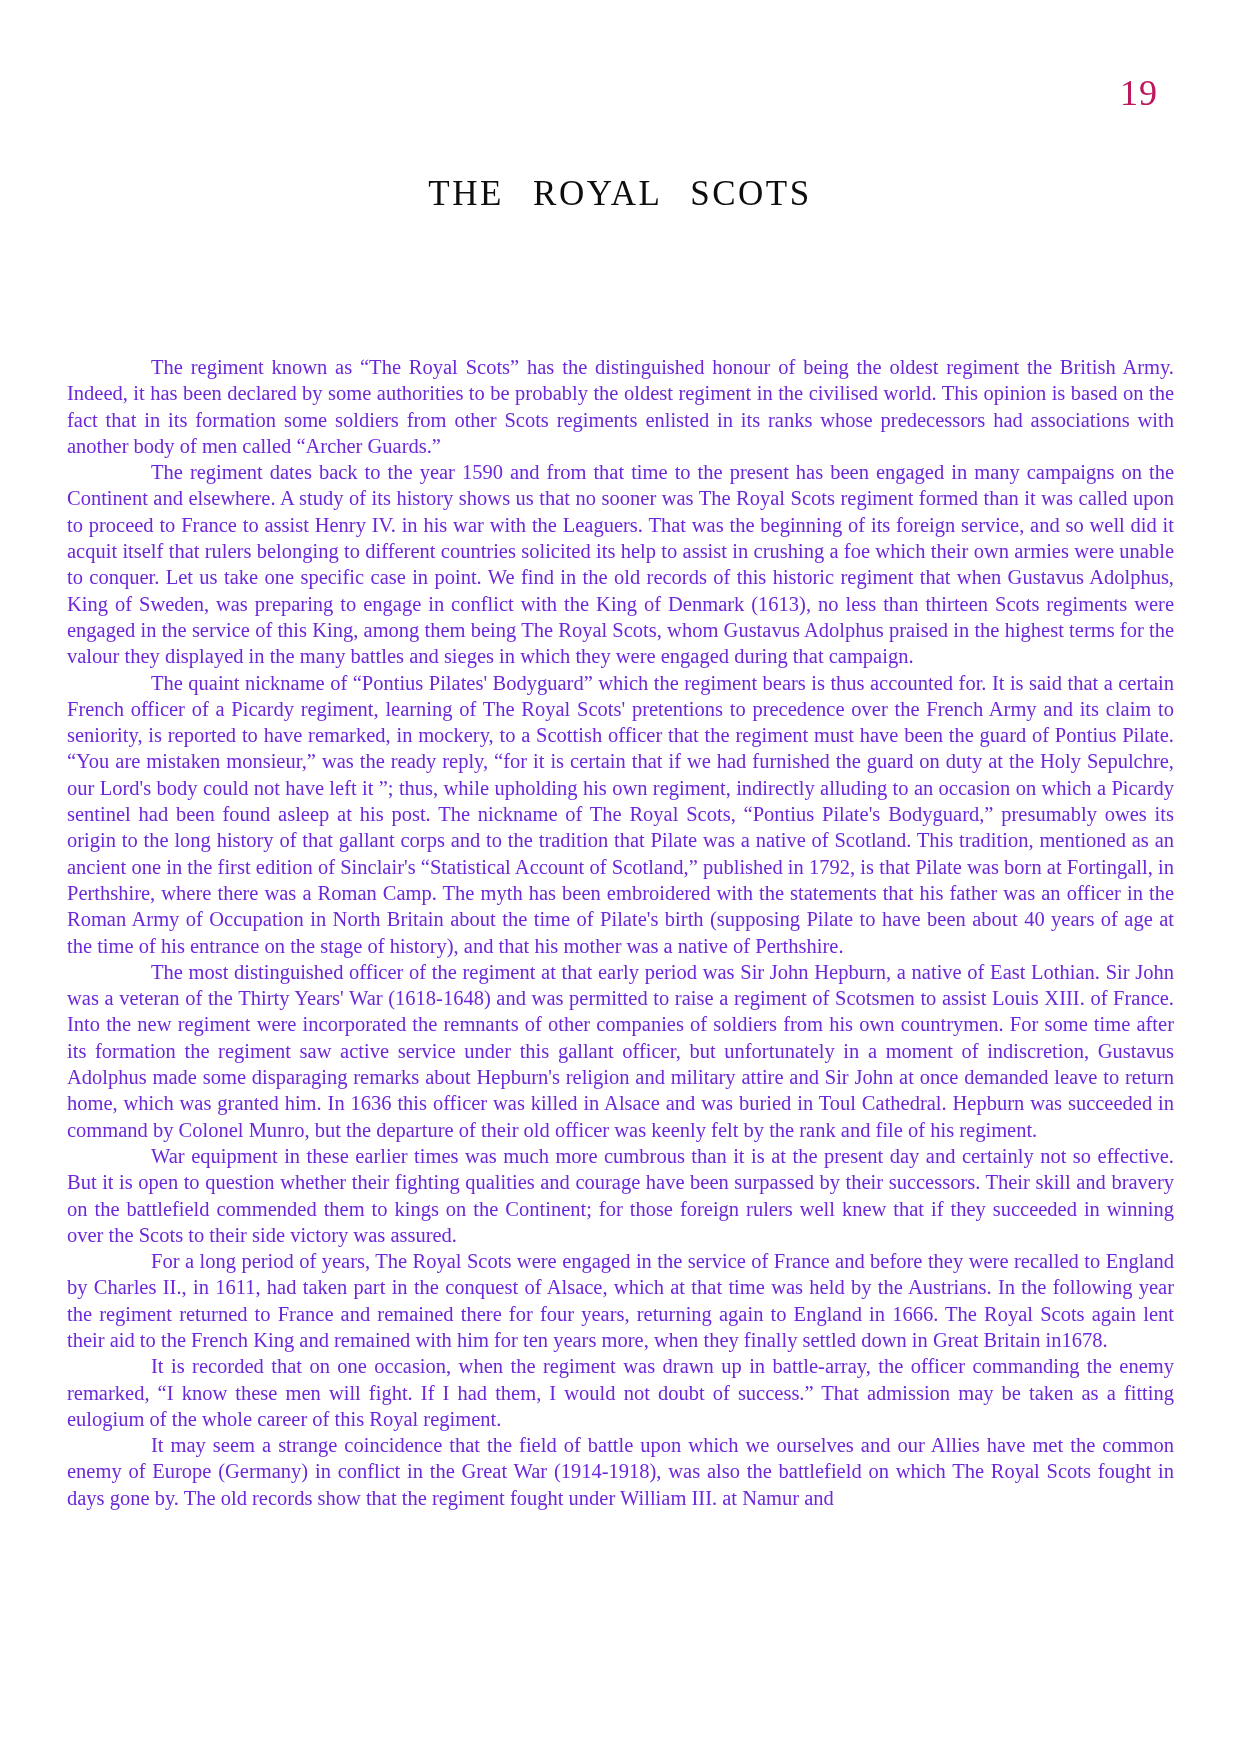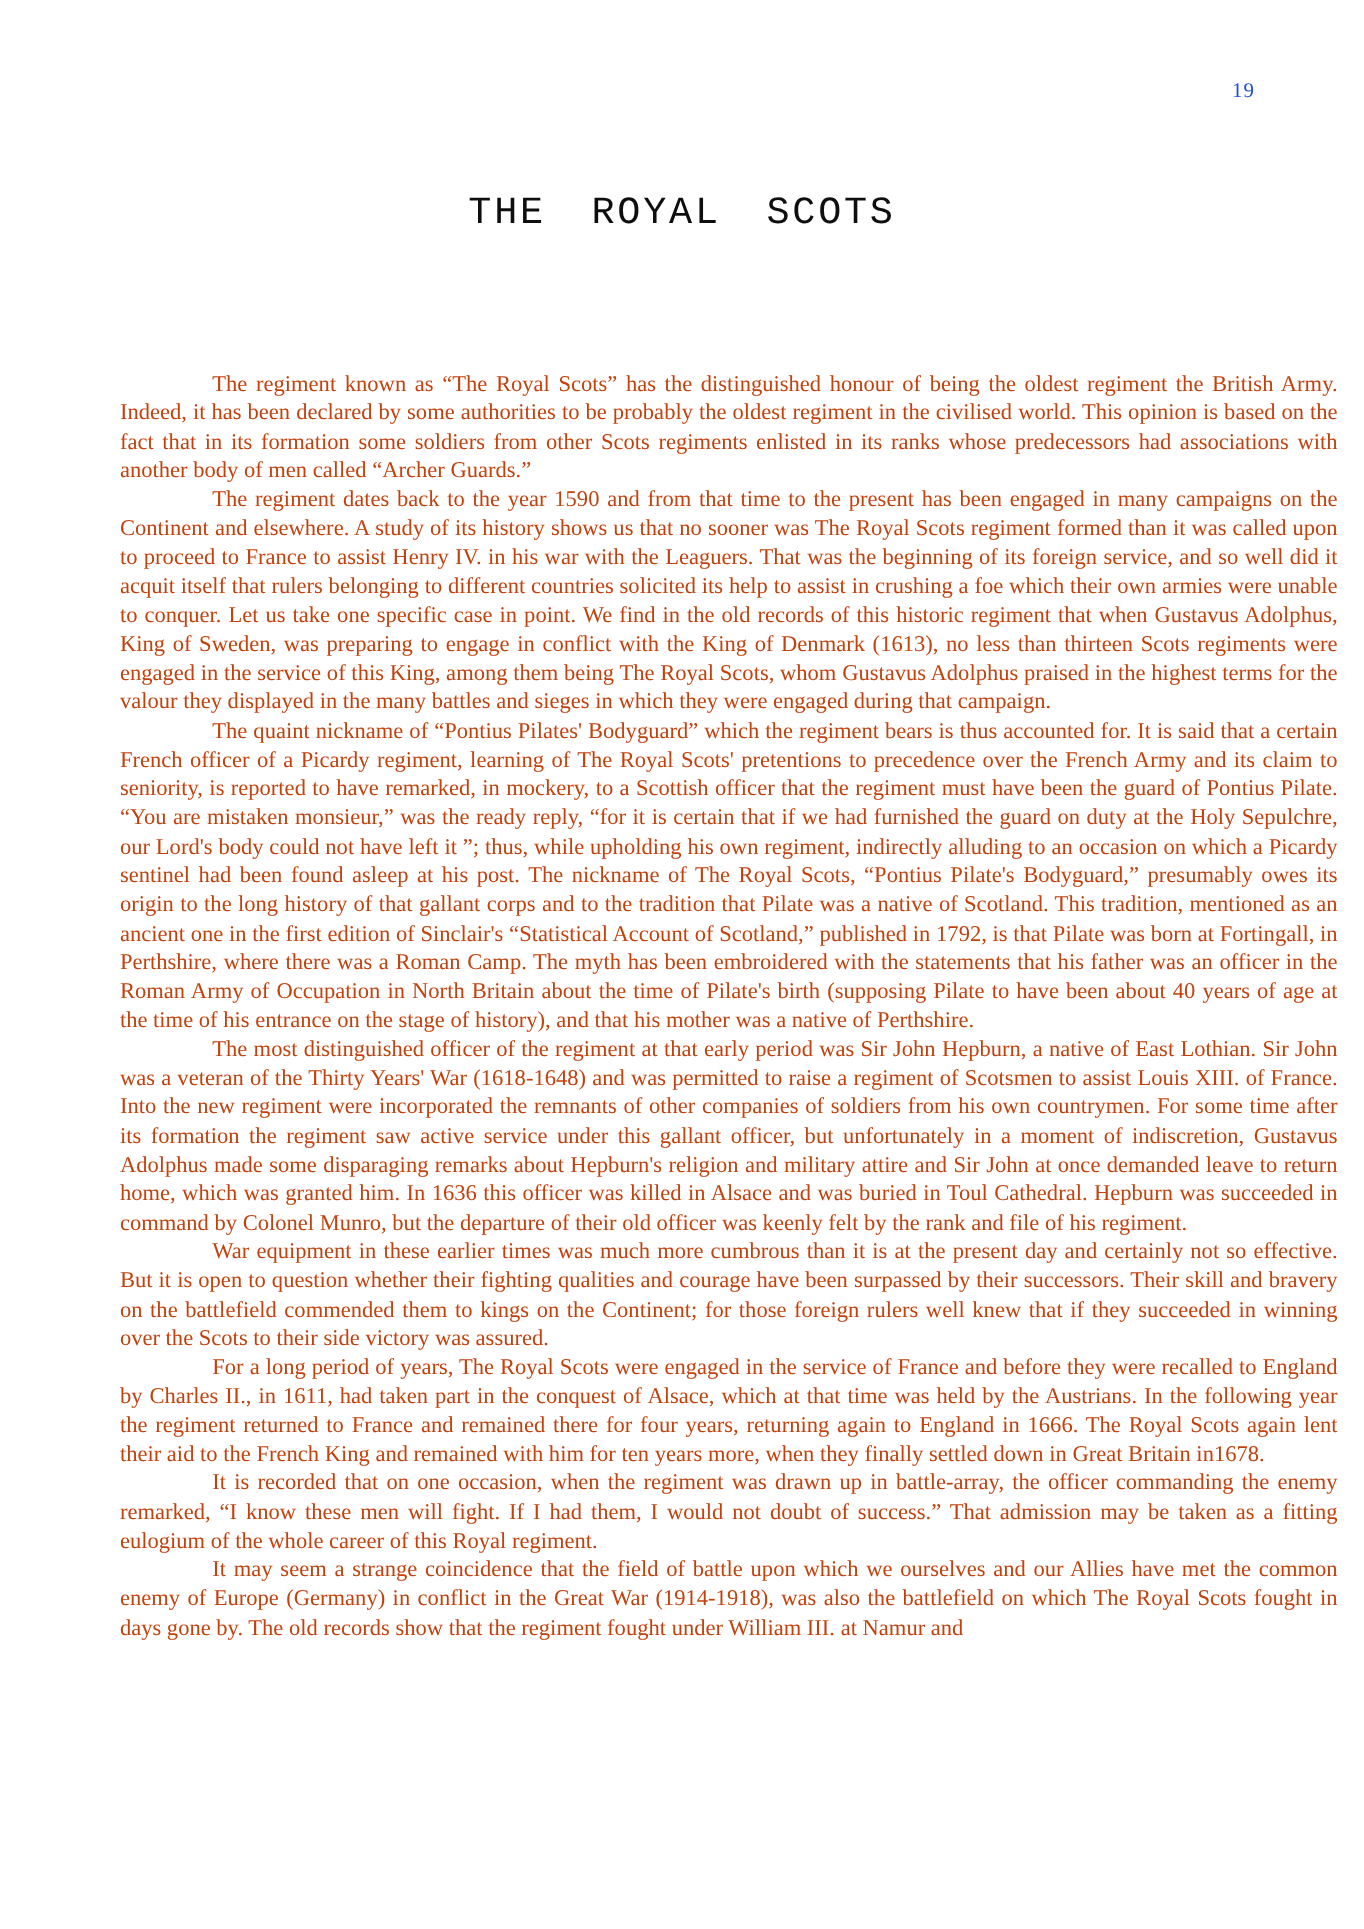--- a/index.html
+++ b/index.html
@@ -13,61 +13,59 @@
     height: 1754px;
     background: #ffffff;
     font-family: "Liberation Serif", serif;
     color: #121212;
     overflow: hidden;
   }
   .page-number {
     position: absolute;
     top: 72px;
     left: 1120px;
-    font-size: 19px;
+    font-size: 36px;
     letter-spacing: 1px;
-    color: #1d4ed8;
+    color: #be185d;
   }
   .doc-title {
     position: absolute;
     top: 174px;
     left: 0;
     width: 1240px;
     margin: 0;
     text-align: center;
     font-size: 35px;
     font-weight: normal;
     letter-spacing: 2.5px;
     word-spacing: 18px;
     color: #0e0e0e;
-    font-family: Liberation Mono, monospace;
   }
   .doc-subtitle {
     position: absolute;
     top: 245px;
     left: 0;
     width: 1240px;
     margin: 0;
     text-align: center;
     font-size: 25px;
     font-weight: normal;
     letter-spacing: 1.8px;
     word-spacing: 9px;
     color: #141414;
   }
   .body-text {
     position: absolute;
-    top: 336px;
+    top: 354px;
     left: 67px;
     width: 1107px;
     font-size: 20.5px;
     line-height: 26.3px;
     text-align: justify;
-    color: #c2410c;
-    margin-left: 42px;
+    color: #6d28d9;
   }
   .body-text p {
     margin: 0;
     padding: 0;
     text-indent: 84px;
   }
 </style>
 </head>
 <body>
 

